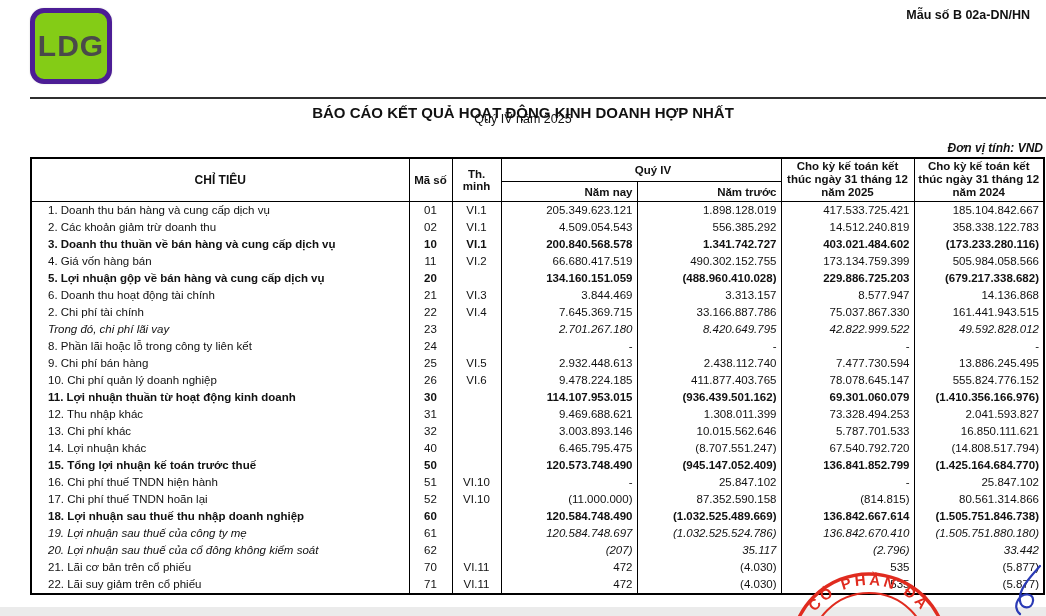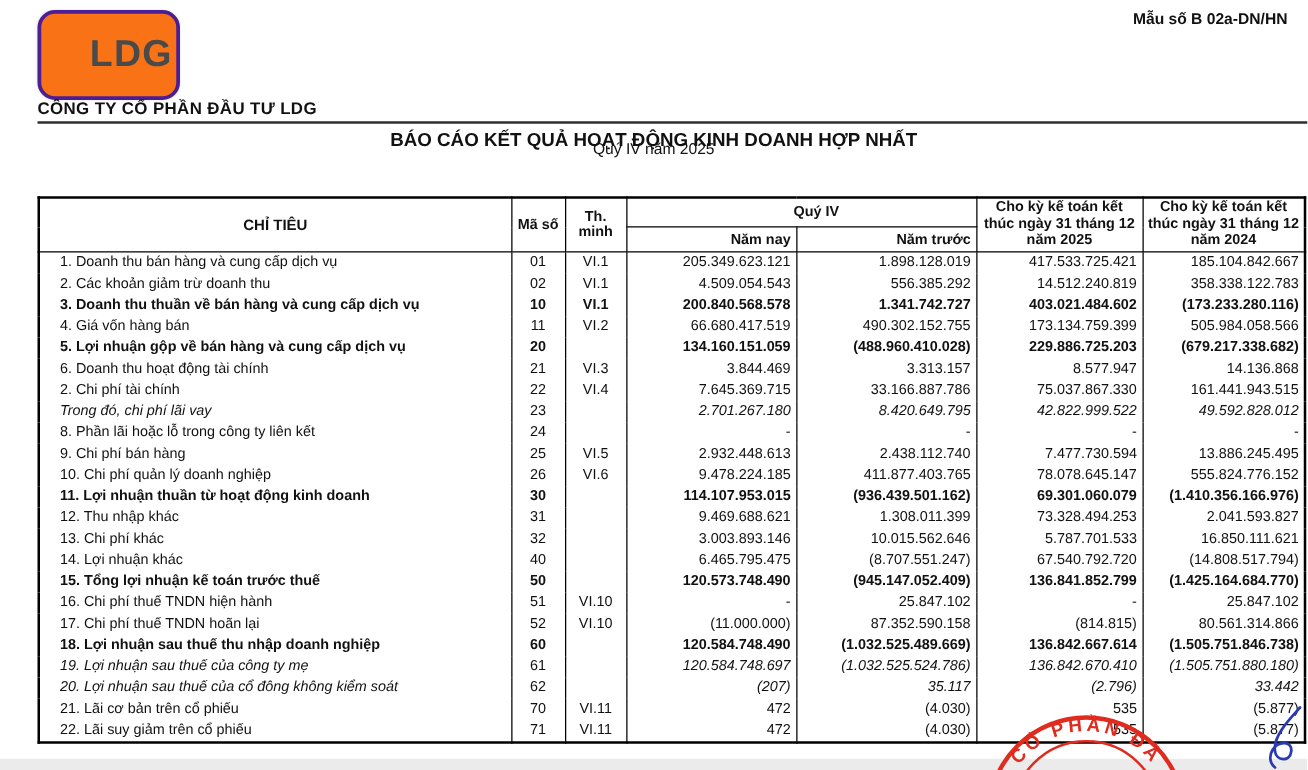--- a/index.html
+++ b/index.html
@@ -3,24 +3,23 @@
 <meta charset="utf-8">
 <style>
   html,body{margin:0;padding:0;}
   .page{
     position:relative; width:1046px; height:616px; background:#ffffff;
     font-family:"Liberation Sans", sans-serif; color:#111; overflow:hidden;
   }
   
   .logo{
     position:absolute; left:30px; top:8px; width:72px; height:66px;
-    border:3px solid #4c1d95; border-radius:14px; background:#f97316;
+    border:5px solid #4c1d95; border-radius:14px; background:#84cc16;
     display:flex; align-items:center; justify-content:center;
     box-shadow:0 0 2px rgba(0,0,0,.15);
-    padding-left:36px;
   }
   .logo span{font-weight:bold; font-size:30px; letter-spacing:1px; color:#4a4a4a;}
   .form-number{position:absolute; right:16px; top:8px; font-size:12.5px; font-weight:600;}
   .company-name{position:absolute; left:30px; top:79px; font-size:13.5px; font-weight:bold; letter-spacing:.3px;}
   .header-rule{position:absolute; left:30px; top:97px; width:1016px; height:2px; background:#2f2f2f;}
   .report-title{position:absolute; left:0; top:104px; width:1046px; text-align:center; font-size:15px; font-weight:bold;}
   .report-subtitle{position:absolute; left:0; top:112px; width:1046px; text-align:center; font-size:12.5px;}
   .unit-note{position:absolute; left:30px; top:141px; width:1013px; text-align:right; font-size:12px; font-style:italic; font-weight:600;}
 
   
@@ -66,24 +65,24 @@
 
 <div class="page">
 
   <div class="bottom-band"></div>
 
   <div class="logo">
     <span>LDG</span>
   </div>
 
   <div class="form-number">Mẫu số B 02a-DN/HN</div>
-  <div class="company-name">CÔNG TY CỔ PHẦN ĐẦU TƯ LDG</div>
   <div class="header-rule"></div>
   <div class="report-title">BÁO CÁO KẾT QUẢ HOẠT ĐỘNG KINH DOANH HỢP NHẤT</div>
   <div class="report-subtitle">Quý IV năm 2025</div>
+  <div class="unit-note">Đơn vị tính: VND</div>
 
   <table class="report">
     <colgroup>
       <col style="width:378px">
         <col style="width:43px">
         <col style="width:49px">
       <col style="width:136px">
         <col style="width:144px">
         <col style="width:133px">
         <col style="width:130px">

